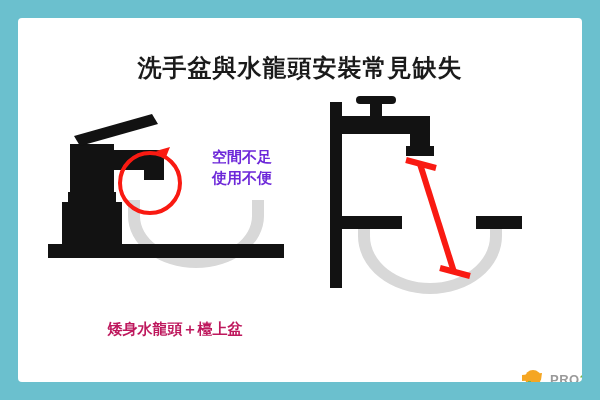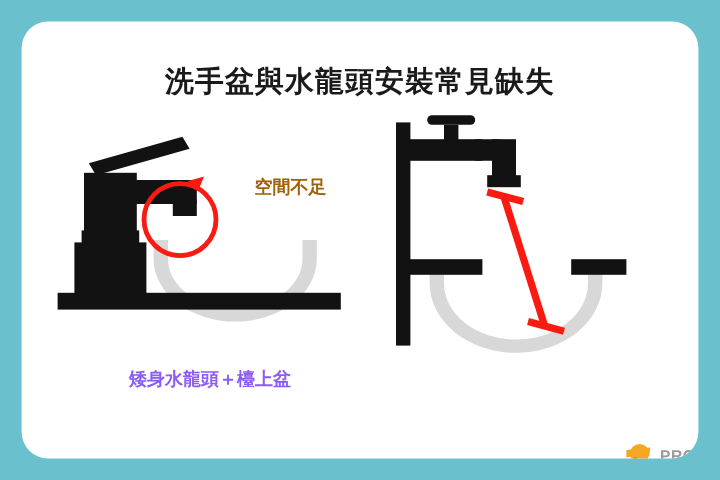--- a/index.html
+++ b/index.html
@@ -15,21 +15,21 @@
     overflow: hidden;
     font-family: "Liberation Sans", "DejaVu Sans", sans-serif;
   }
   #card {
     position: absolute;
     left: 18px;
     top: 18px;
     width: 564px;
     height: 364px;
     background: #ffffff;
-    border-radius: 22px;
+    border-radius: 4px;
     overflow: hidden;
   }
   #title {
     position: absolute;
     left: 0;
     top: 34px;
     width: 564px;
     text-align: center;
     font-size: 24px;
     font-weight: bold;
@@ -40,31 +40,31 @@
   .panel {
     position: absolute;
     top: 70px;
     height: 260px;
   }
   #panel-left  { left: 22px;  width: 270px; }
   #panel-right { left: 292px; width: 270px; }
 
   .caption {
     position: absolute;
-    top: 219px;
+    top: 232px;
     width: 100%;
     text-align: center;
     font-size: 15px;
     font-weight: bold;
-    color: #8b5cf6;
+    color: #be185d;
     white-space: nowrap;
   }
   .redtext {
     position: absolute;
-    color: #a16207;
+    color: #6d28d9;
     font-size: 15px;
     font-weight: bold;
     line-height: 21px;
     white-space: nowrap;
   }
   #red-left  { left: 172px; top: 58px; }
   #red-right { left: 135px; top: 86px; }
 
   .art { position: absolute; left: 0; top: 0; }
 
@@ -117,20 +117,21 @@
 
         <path d="M 34 48 L 112 26 L 118 36 L 40 58 Z" fill="#121212"></path>
 
         <circle cx="110" cy="95" r="30" fill="none" stroke="#F91A12" stroke-width="4"></circle>
 
         <path d="M 126 69 L 116 63 L 130 59 Z" fill="#F91A12"></path>
       </svg>
 
       <div class="redtext" id="red-left">
         <div>空間不足</div>
+        <div>使用不便</div>
       </div>
 
       <div class="caption">矮身水龍頭＋檯上盆</div>
     </div>
 
     <div class="panel" id="panel-right">
 
       <svg class="art" width="270" height="210" viewBox="0 0 270 210">
 
         <rect x="20" y="14" width="12" height="186" fill="#121212"></rect>

